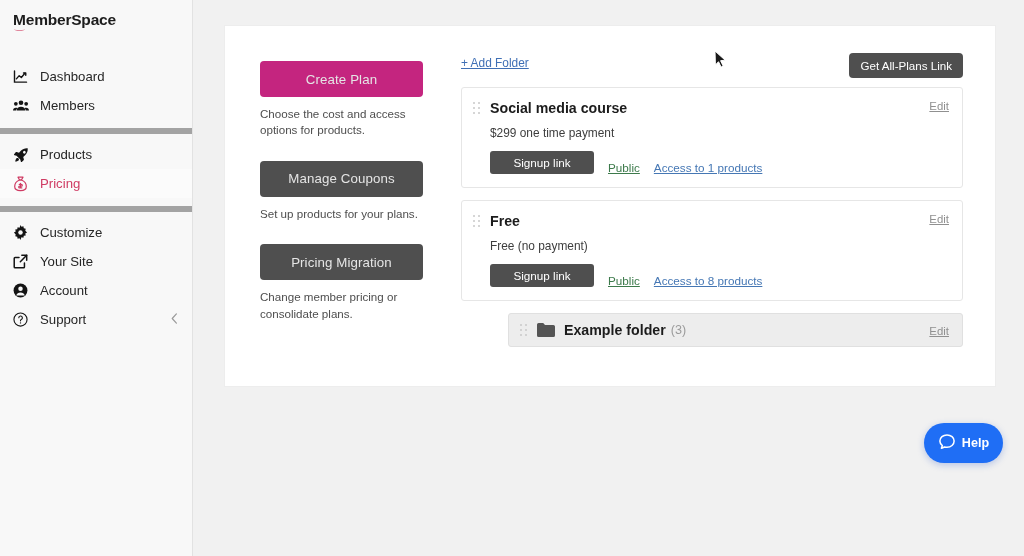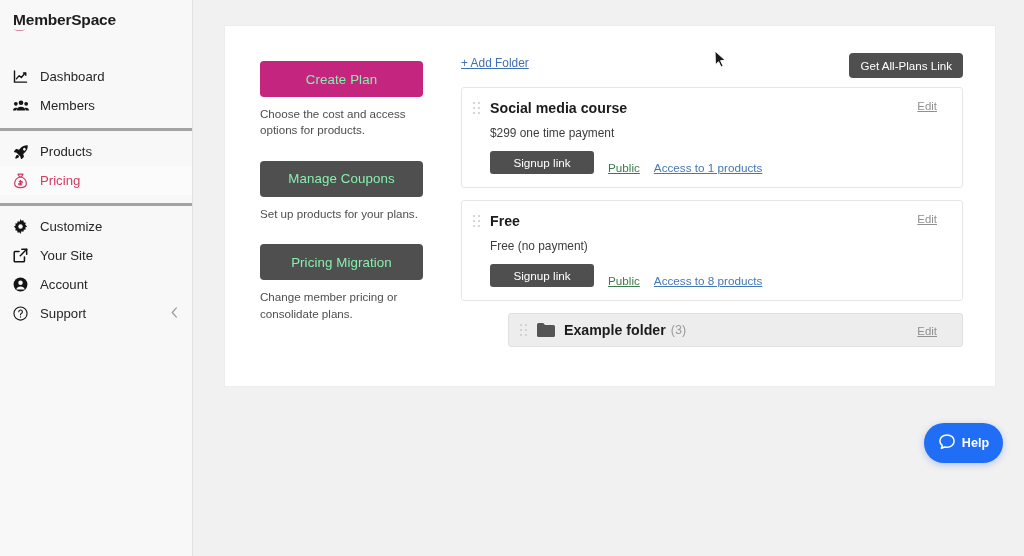--- a/index.html
+++ b/index.html
@@ -30,21 +30,21 @@
   }
   .brand .swoosh {
     position: absolute;
     left: 14px; top: 27px;
     width: 11px; height: 4px;
     border-bottom: 1.6px solid #d9637f;
     border-radius: 0 0 50% 50%;
     opacity: .75;
   }
   .nav-group { padding: 6px 0 8px 0; }
-  .nav-group + .nav-group { border-top: 3px solid #a3a3a3; }
+  .nav-group + .nav-group { border-top: 6px solid #a3a3a3; }
   .nav-item {
     display: flex; align-items: center;
     height: 29px;
     padding: 0 12px;
     gap: 11px;
     color: #262626;
     font-size: 13.2px;
     cursor: pointer;
     position: relative;
   }
@@ -79,21 +79,21 @@
     padding: 27px 32px 0 35px;
     display: flex;
     gap: 38px;
   }
 
   
   .actions { width: 163px; flex: 0 0 163px; padding-top: 8px; }
   .btn {
     display: block; width: 100%;
     border: none; border-radius: 4px;
-    color: #86efac;
+    color: #e5e5e5;
     font-size: 13.3px;
     font-family: "Liberation Sans", sans-serif;
     height: 36px;
     cursor: pointer;
     text-align: center;
     letter-spacing: .1px;
   }
   .btn-primary { background: #c4257f; }
   .btn-dark { background: #4f4f4f; }
   .helptext {
@@ -134,21 +134,21 @@
     margin-right: 8px;
     display: grid;
     grid-template-columns: 3px 3px;
     grid-template-rows: 3px 3px 3px;
     gap: 2px 2px;
   }
   .drag i { width: 2.4px; height: 2.4px; background: #c9c9c9; border-radius: 50%; display:block; }
   .card-title { font-size: 14.2px; font-weight: 700; color: #1c1c1c; }
   .folder-count { font-size: 12.6px; color: #9b9b9b; font-weight: 400; margin-left: 5px; }
   .edit-link {
-    position: absolute; right: 25px; top: 12px;
+    position: absolute; right: 13px; top: 12px;
     font-size: 11.4px; color: #909090;
     text-decoration: underline; cursor: pointer;
   }
   .card-sub { font-size: 11.9px; color: #3d3d3d; margin: 10px 0 0 17px; }
   .card-row { display: flex; align-items: flex-end; gap: 14px; margin: 11px 0 0 17px; }
   .btn-signup {
     background: #4f4f4f; color: #fff; border: none; border-radius: 3px;
     font-size: 11.7px; height: 23px; width: 104px; cursor: pointer;
     font-family: "Liberation Sans", sans-serif;
   }

